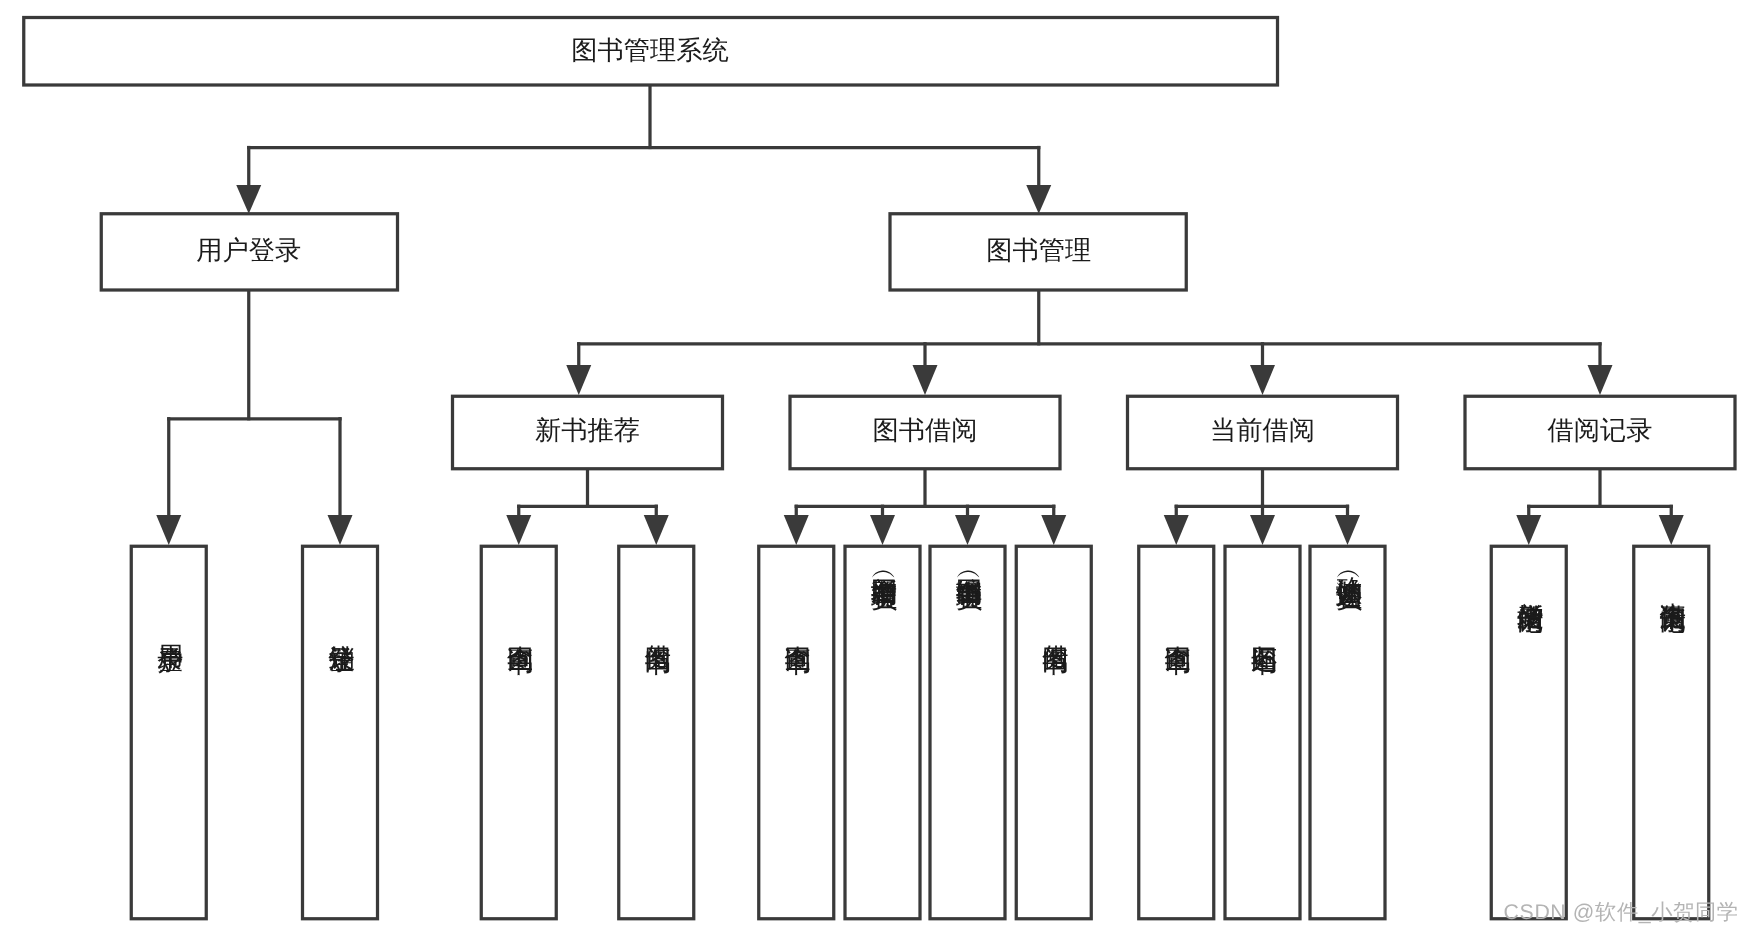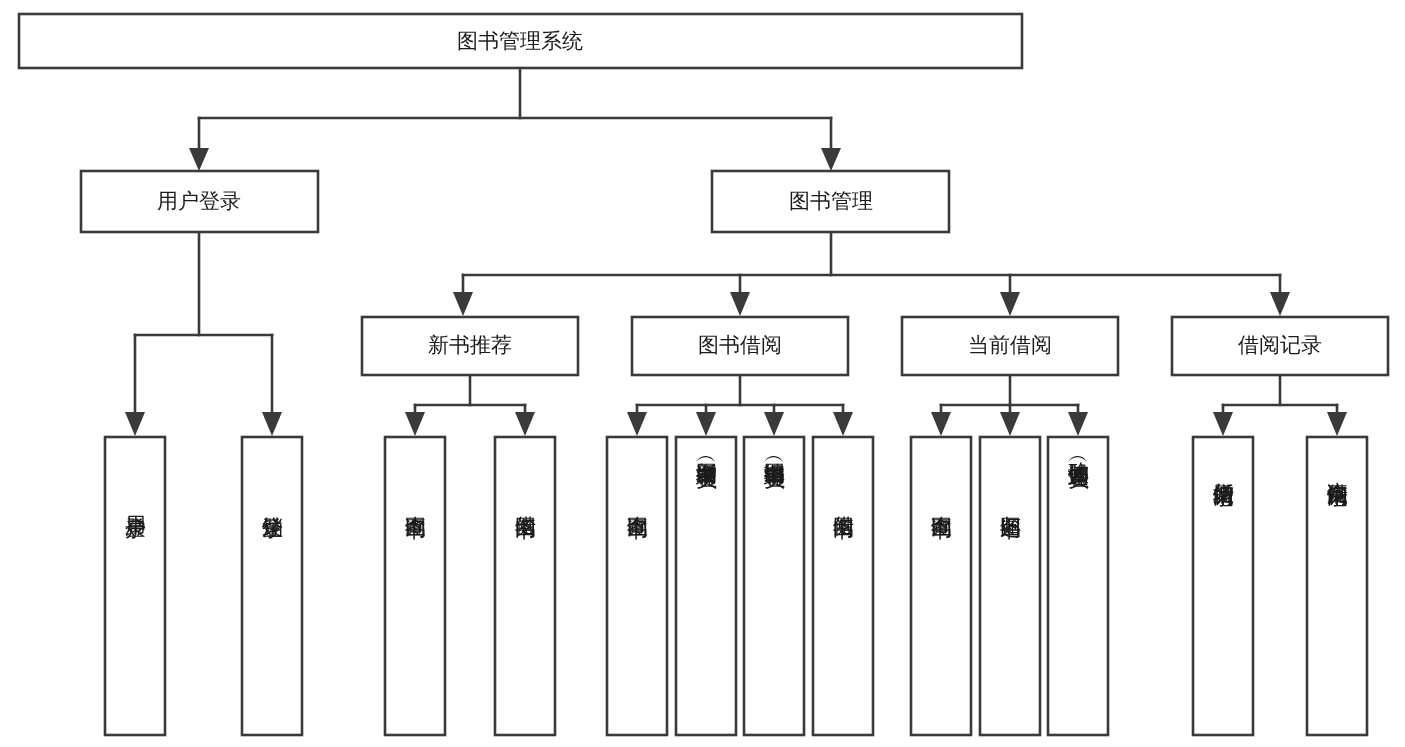--- a/index.html
+++ b/index.html
@@ -233,14 +233,15 @@
     <span class="node-label-v" style="margin-top:8px;">确认归还（管理员）</span>
   </div>
 
   <div class="node-label-v-wrap" style="left:1193px; top:437px; width:60px; height:298px;">
     <span class="node-label-v" style="margin-top:28px;">新增借阅记录</span>
   </div>
   <div class="node-label-v-wrap" style="left:1307px; top:437px; width:60px; height:298px;">
     <span class="node-label-v" style="margin-top:28px;">查询借阅记录</span>
   </div>
 
+  <div class="watermark">CSDN @软件_小贺同学</div>
 
 </div>
 
 </body></html>

